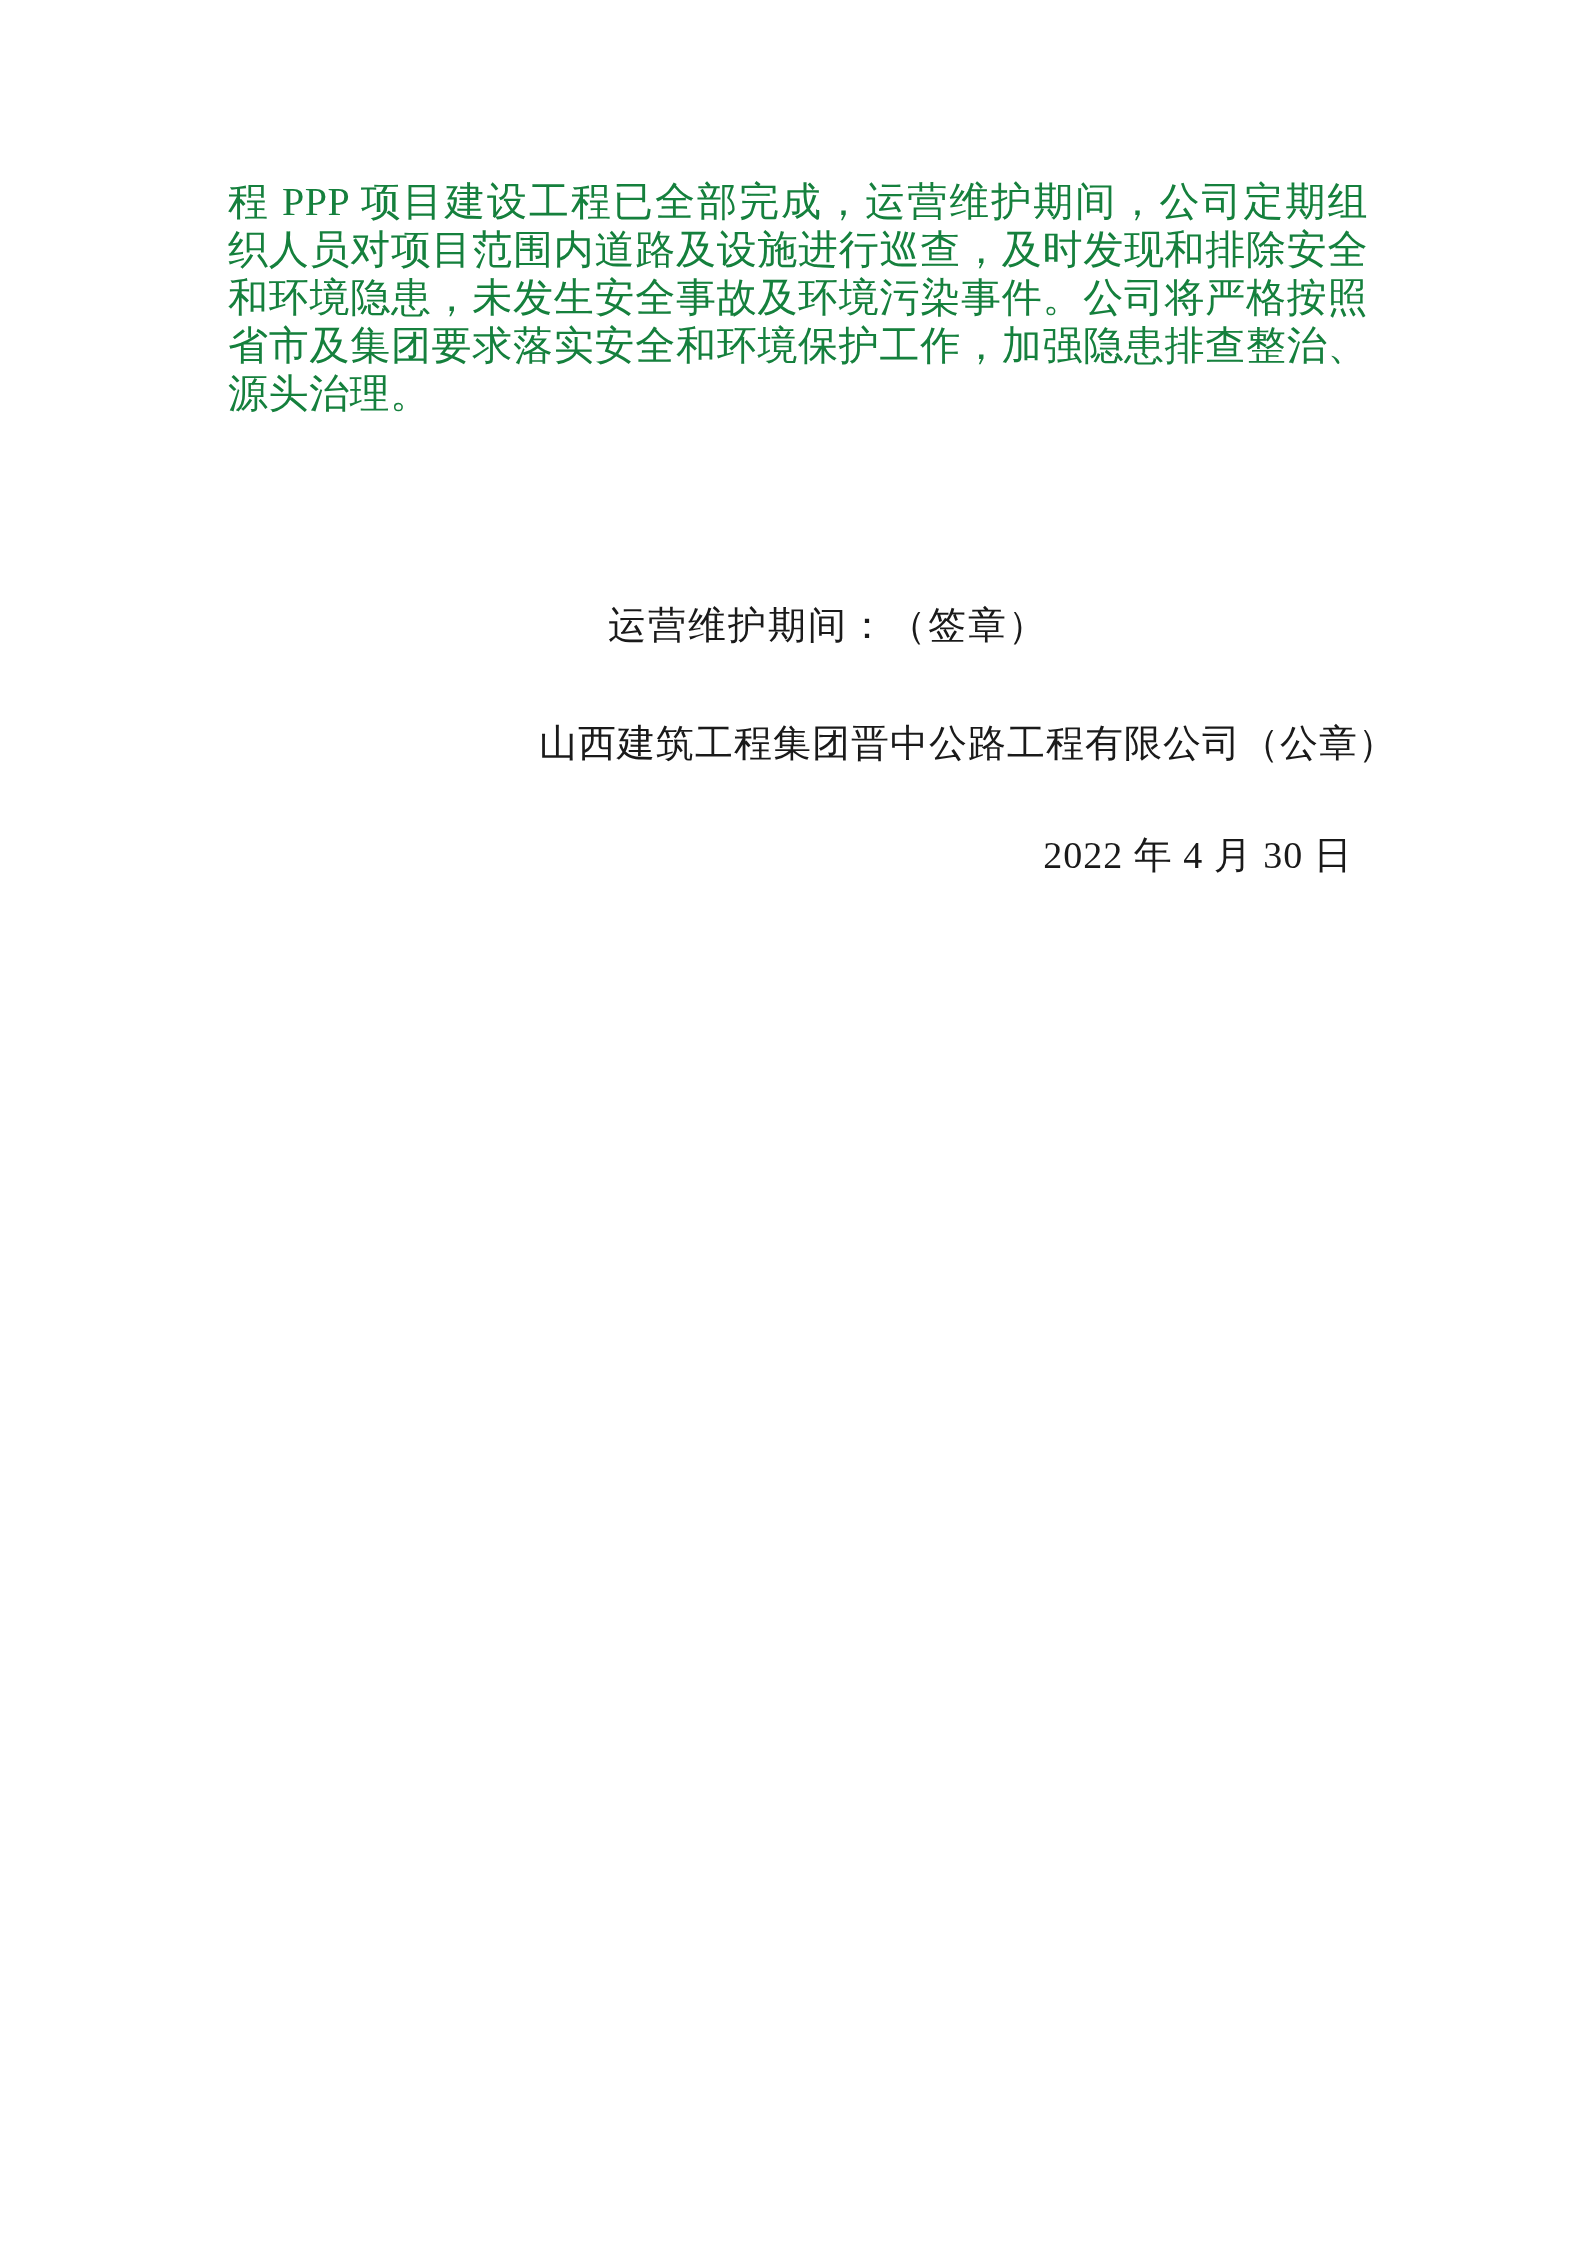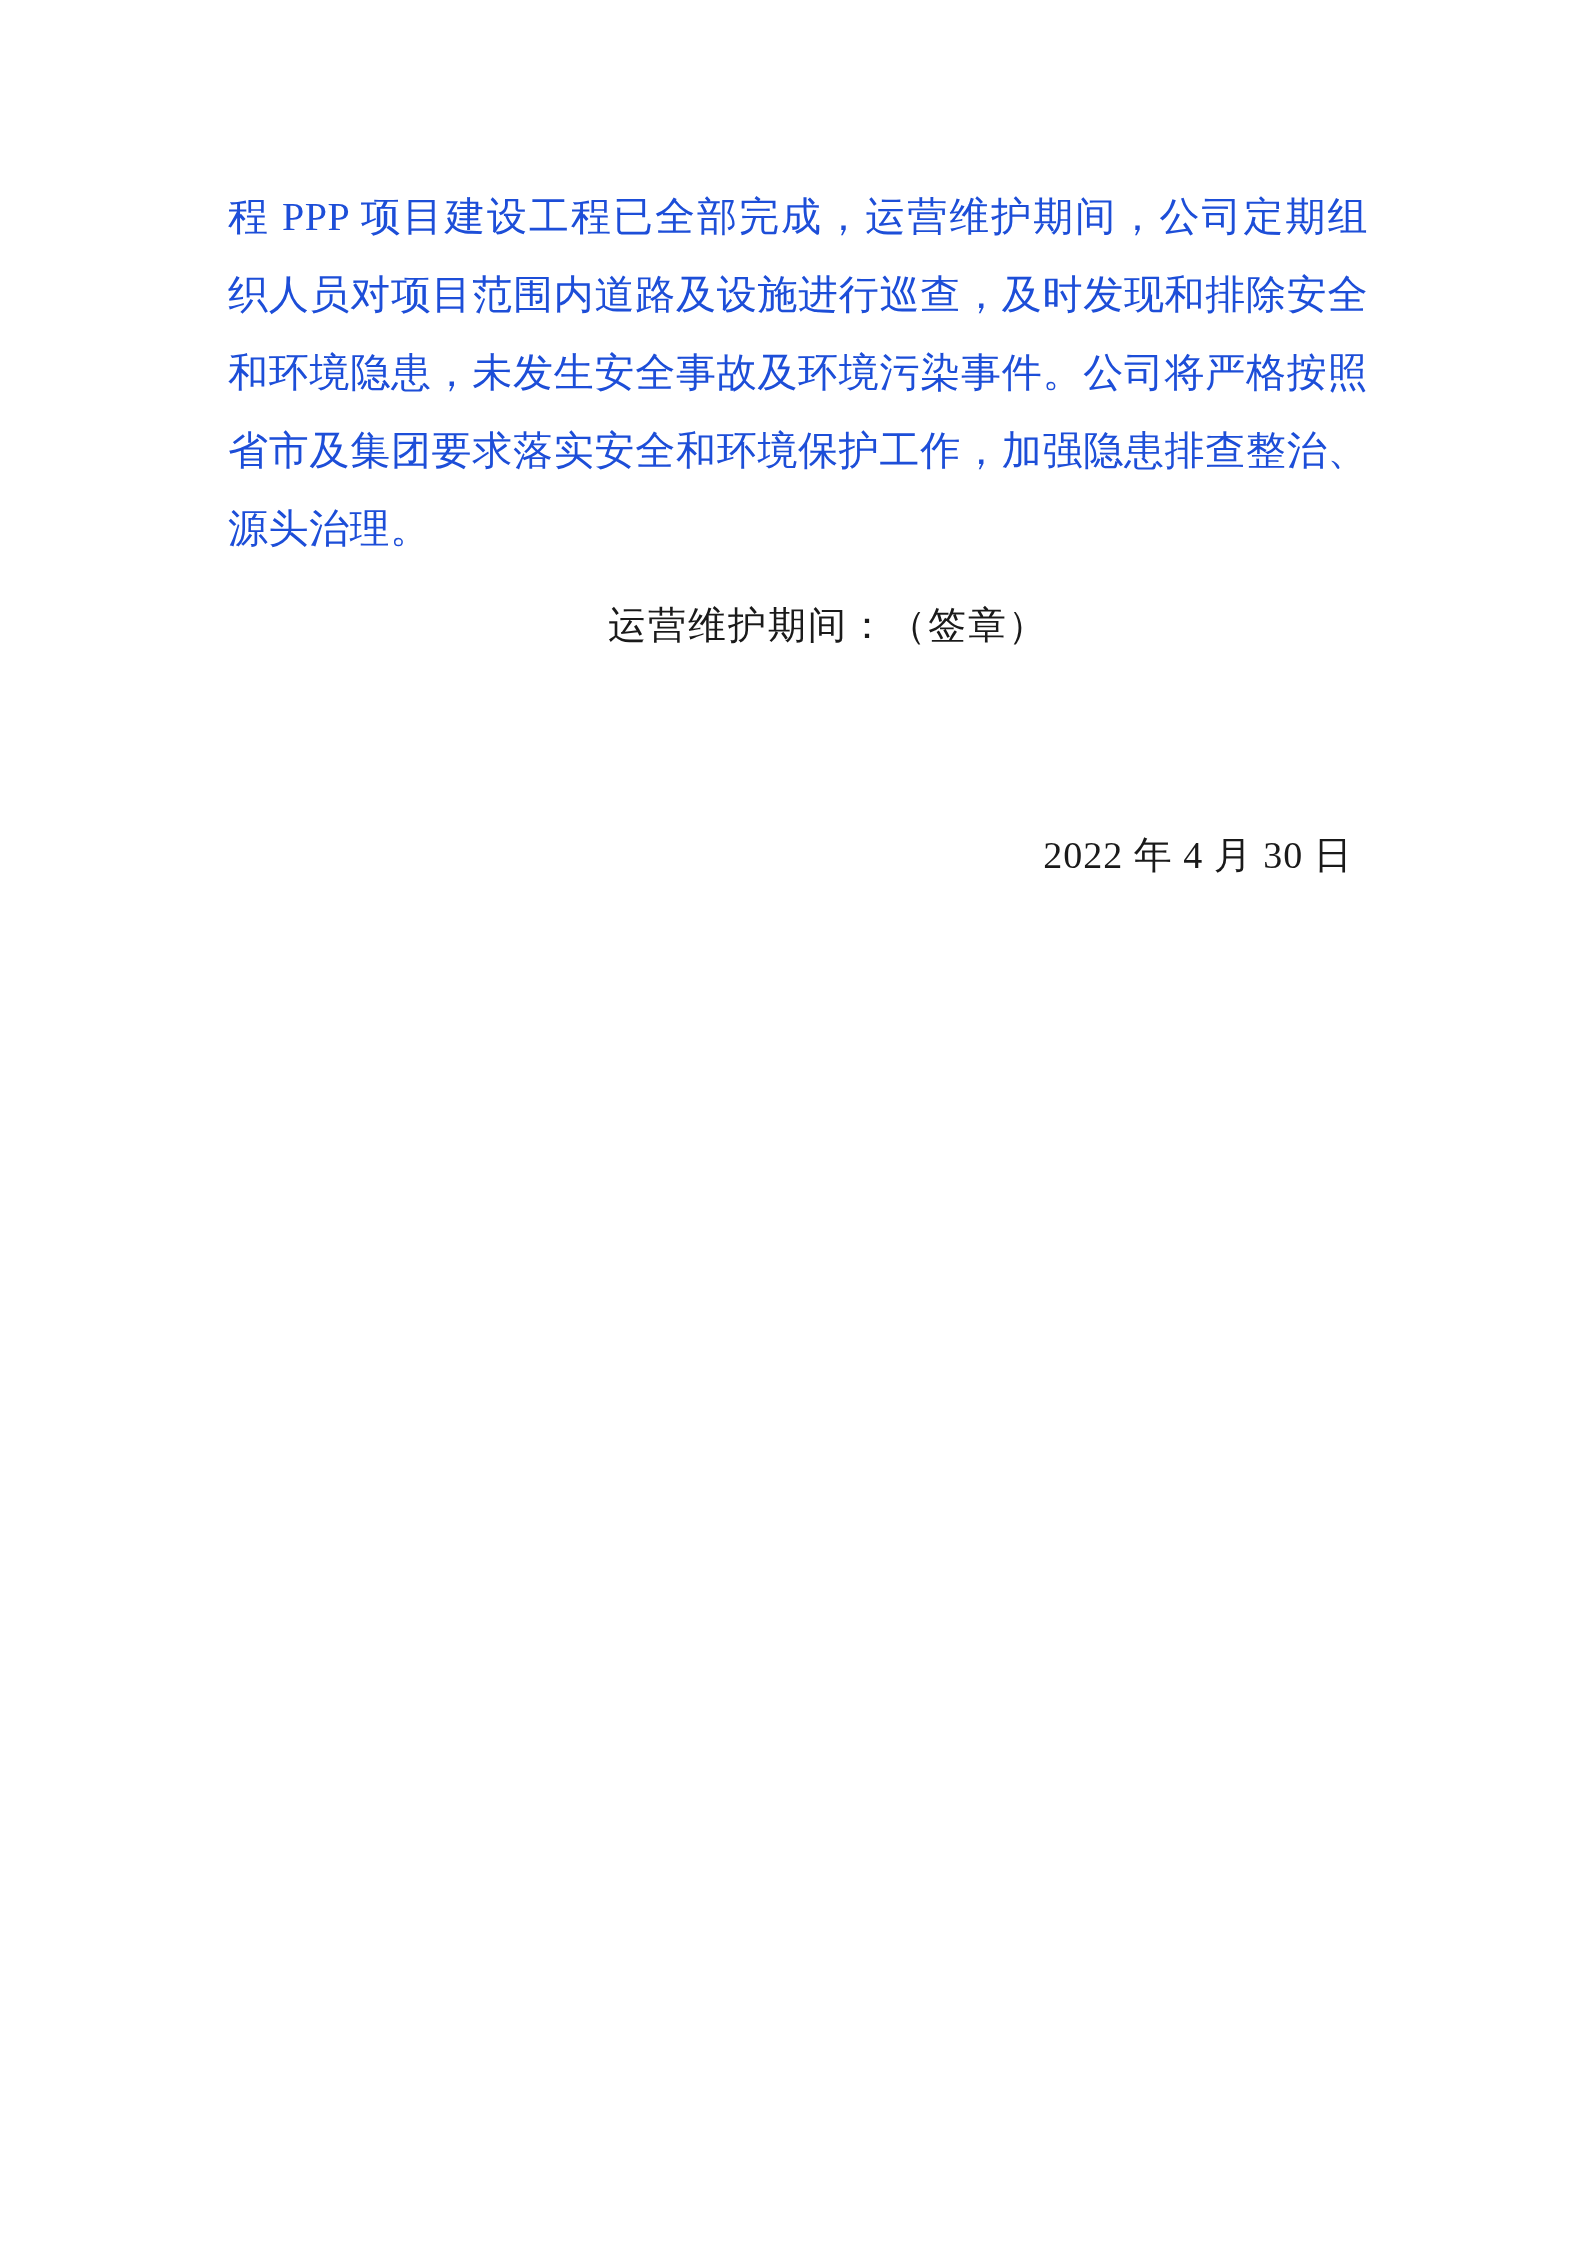--- a/index.html
+++ b/index.html
@@ -23,25 +23,25 @@
     width: 1587px;
     height: 2245px;
     background: #ffffff;
   }
   .body-text {
     position: absolute;
     left: 228px;
     top: 178px;
     width: 1140px;
     font-size: 40px;
-    line-height: 78px;
+    line-height: 48px;
     text-align: justify;
     text-justify: inter-ideograph;
     letter-spacing: 0.5px;
-    color: #1d4ed8;
+    color: #15803d;
   }
   .body-text p {
     margin: 0;
     text-indent: 0;
   }
   .sig-block {
     position: absolute;
     left: 228px;
     width: 1140px;
   }
@@ -71,16 +71,17 @@
 <body>
 
 <div class="page">
 
   <div class="body-text">
     <p>程 PPP 项目建设工程已全部完成，运营维护期间，公司定期组织人员对项目范围内道路及设施进行巡查，及时发现和排除安全和环境隐患，未发生安全事故及环境污染事件。公司将严格按照省市及集团要求落实安全和环境保护工作，加强隐患排查整治、源头治理。</p>
   </div>
 
   <div class="sig-block sig-rep">运营维护期间：（签章）</div>
 
+  <div class="sig-block sig-company">山西建筑工程集团晋中公路工程有限公司（公章）</div>
 
   <div class="sig-block sig-date">2022 年 4 月 30 日</div>
 
 </div>
 
 </body></html>

